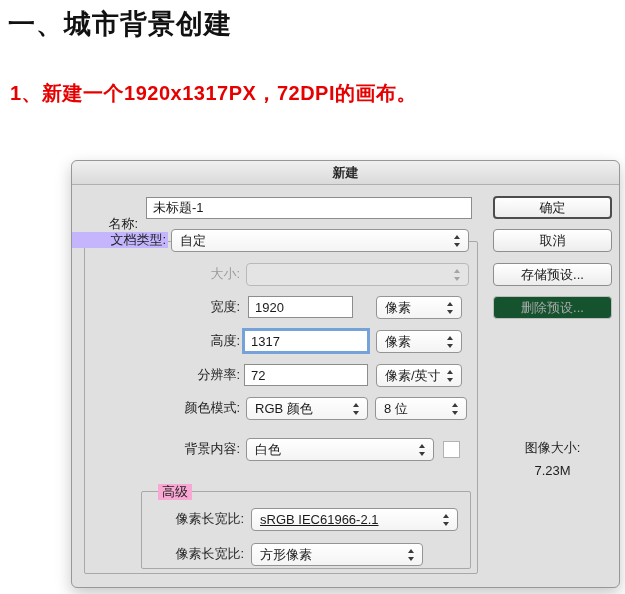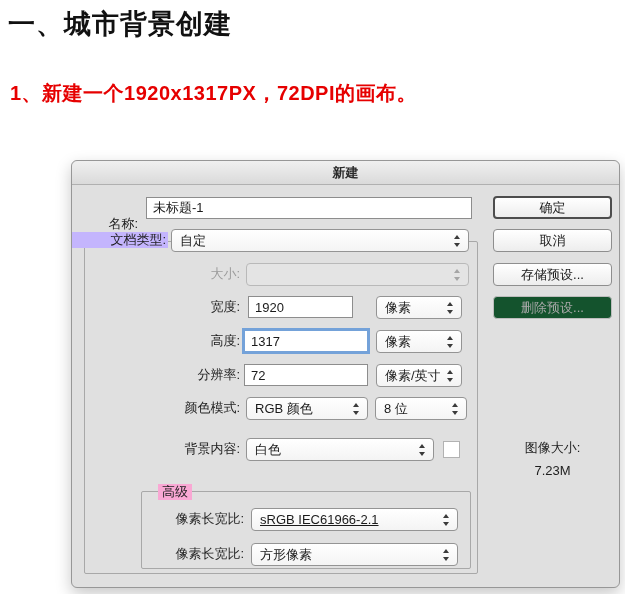--- a/index.html
+++ b/index.html
@@ -168,21 +168,21 @@
     <span class="legend">高级</span>
   </div>
 
   <div class="lbl" style="left:0; top:350px; width:172px;">像素长宽比:</div>
   <div class="dd" style="left:179px; top:347px; width:207px;text-decoration:underline;">
     <span>sRGB IEC61966-2.1</span>
     <span class="arrows"></span>
   </div>
 
   <div class="lbl" style="left:0; top:385px; width:172px;">像素长宽比:</div>
-  <div class="dd" style="left:179px; top:382px; width:207px;">
+  <div class="dd" style="left:179px; top:382px; width:172px;">
     <span>方形像素</span>
     <span class="arrows"></span>
   </div>
 
   <button class="btn default" style="top:35px;">确定</button>
   <button class="btn" style="top:68px;">取消</button>
   <button class="btn" style="top:102px;">存储预设...</button>
   <button class="btn disabled" style="top:135px;">删除预设...</button>
 
   <div class="imgsize-label" style="top:278px;">图像大小:</div>

